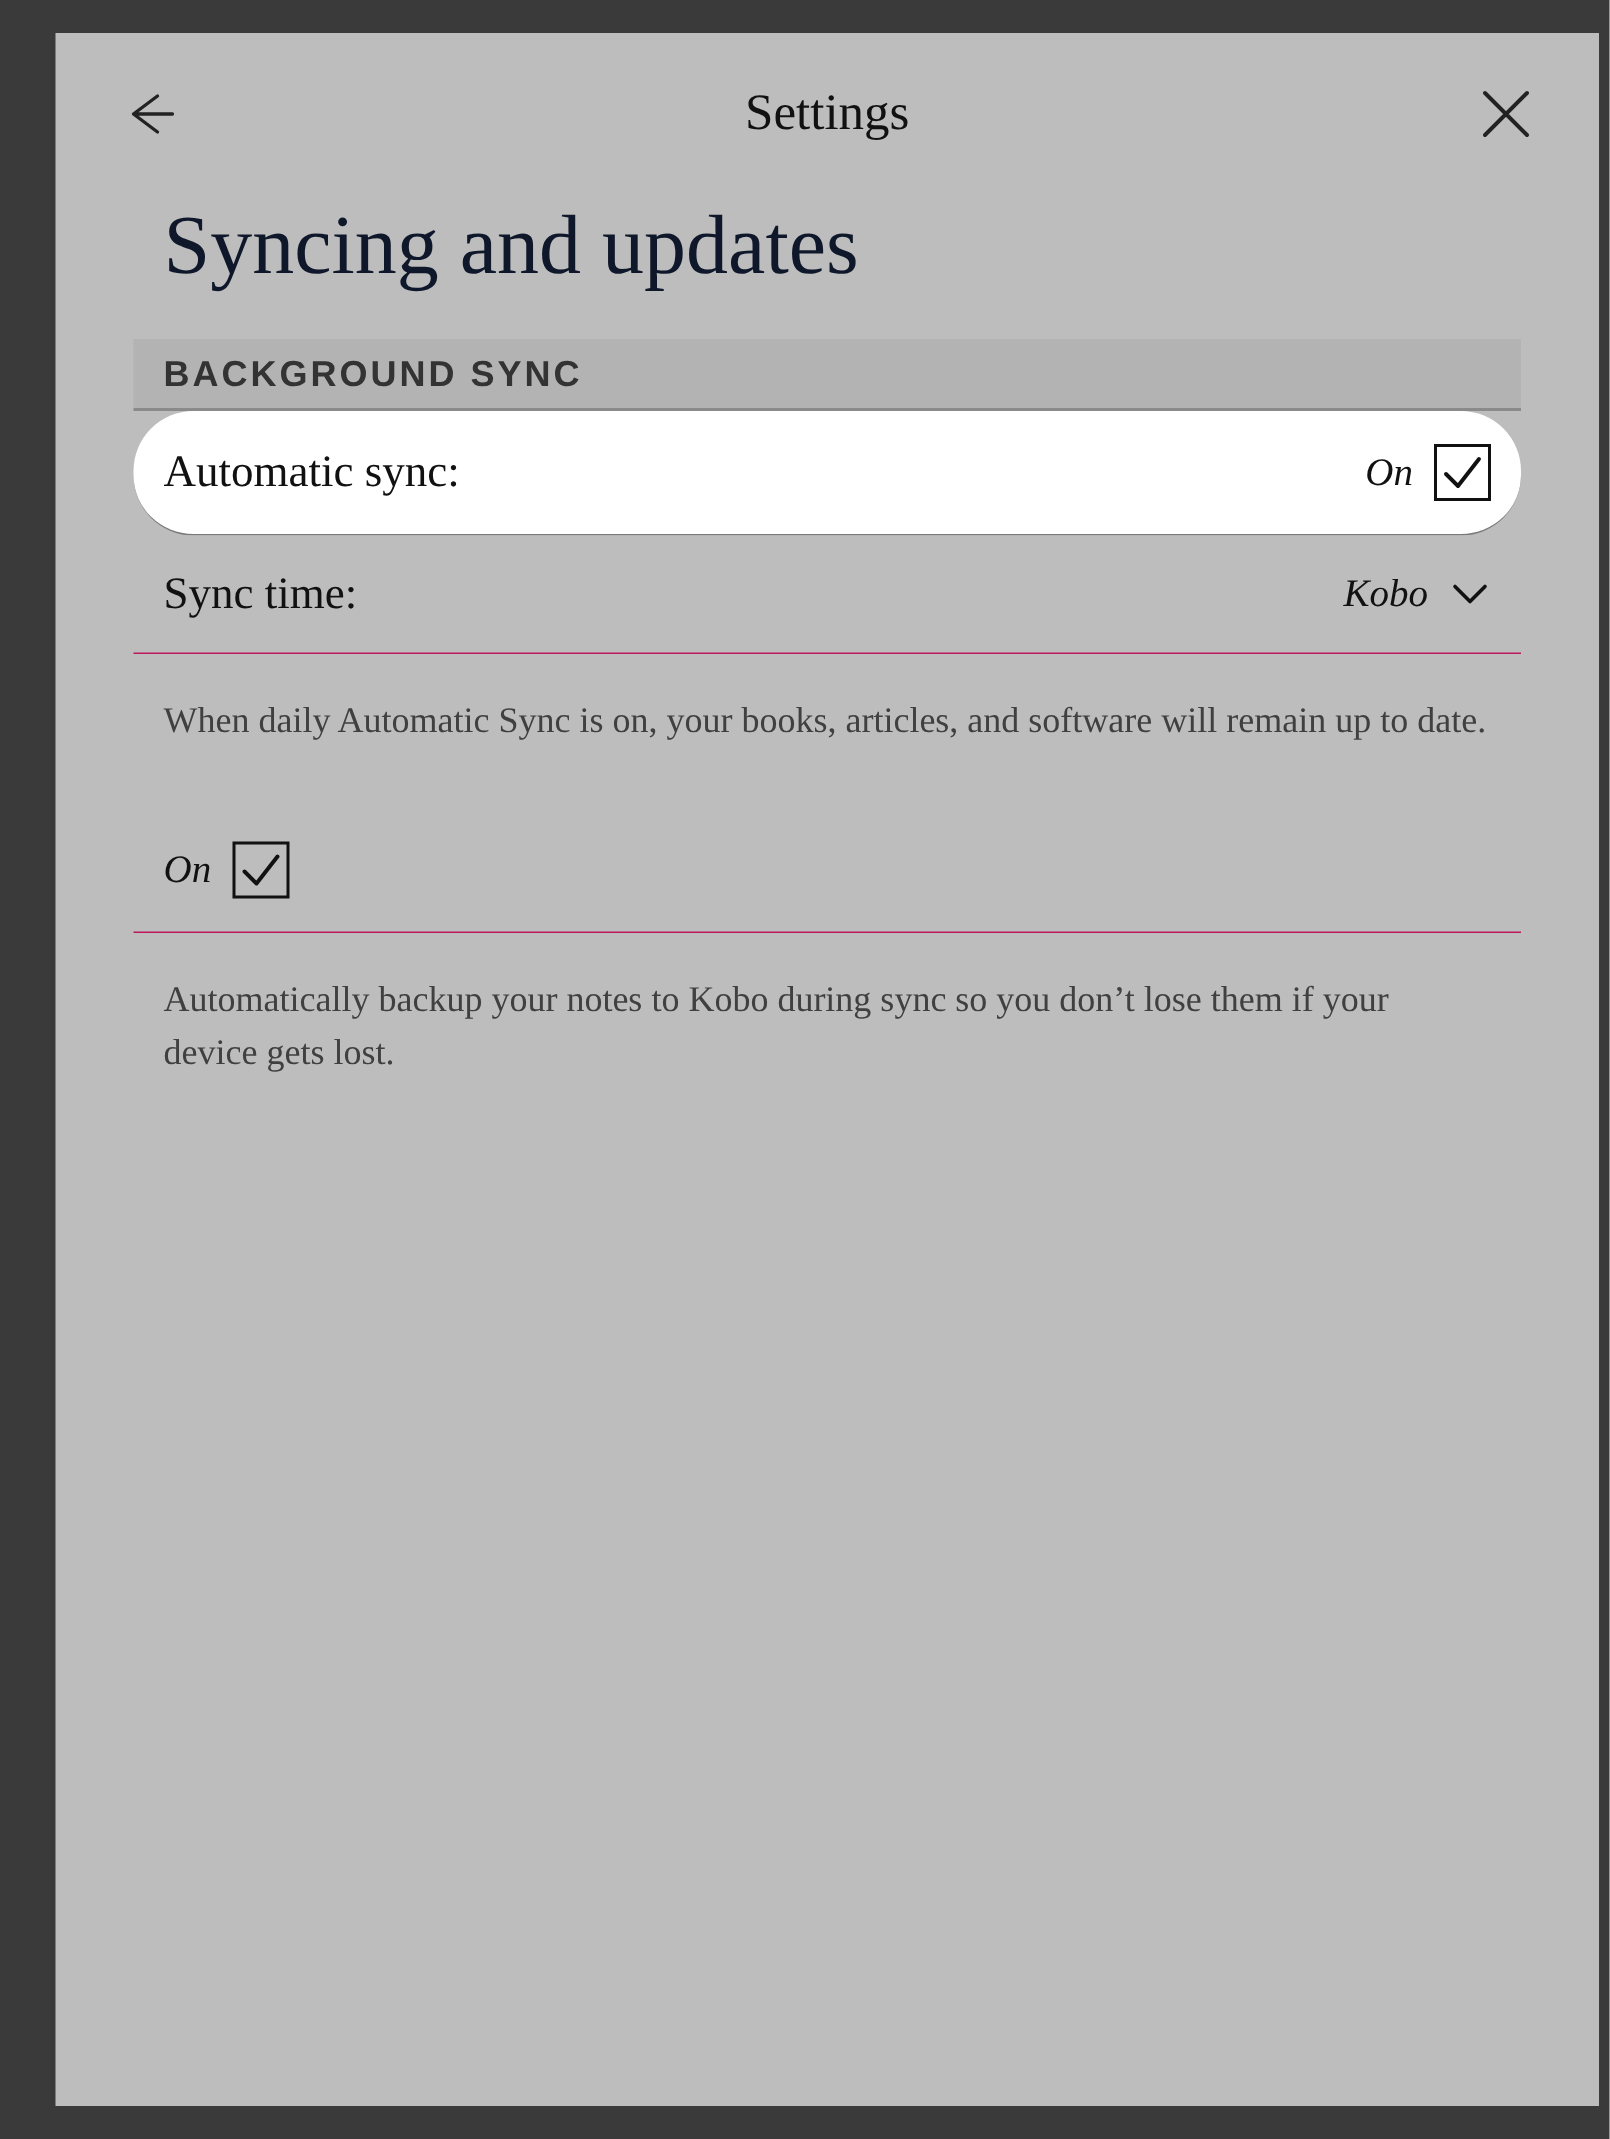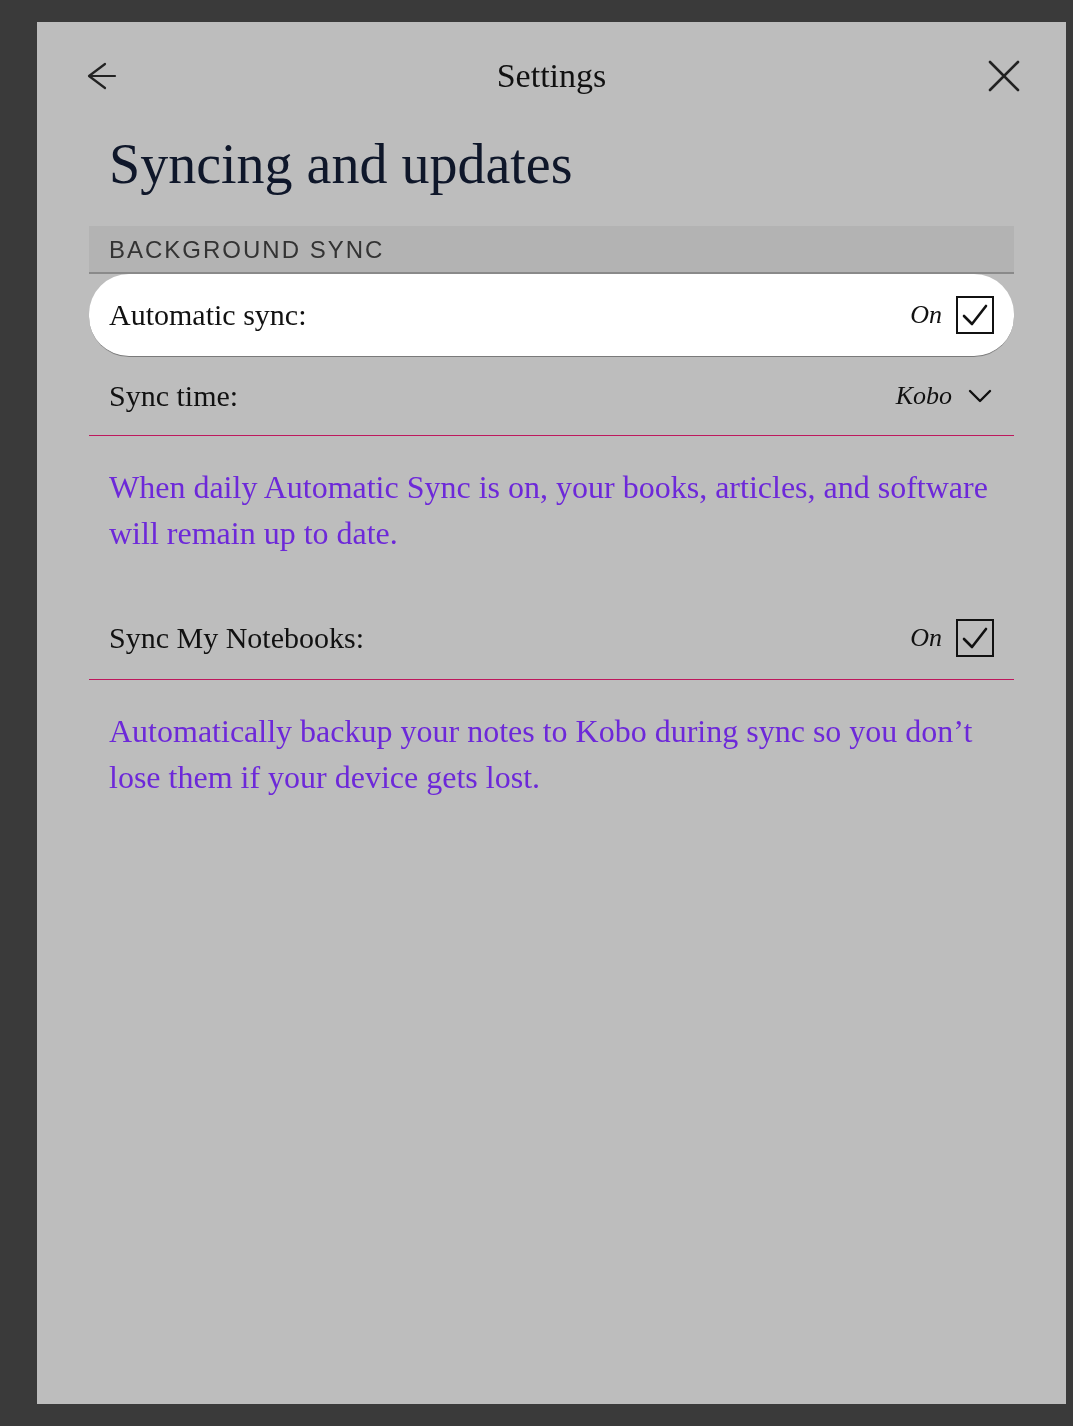--- a/index.html
+++ b/index.html
@@ -49,20 +49,21 @@
     }
     .section-header {
       background: #b3b3b3;
       border-bottom: 2px solid #8a8a8a;
       margin: 0 52px;
       padding: 10px 20px 8px 20px;
       letter-spacing: 2px;
       font-family: Arial, Helvetica, sans-serif;
       font-size: 24px;
       color: #333;
+      font-weight: bold;
     }
     .row {
       display: flex;
       align-items: center;
       justify-content: space-between;
       margin: 0 52px;
       padding: 22px 20px;
       border-bottom: 1px solid #be185d;
     }
     .row .label {
@@ -90,23 +91,23 @@
       width: 38px;
       height: 38px;
       border: 2.5px solid #111;
       display: flex;
       align-items: center;
       justify-content: center;
     }
     .desc {
       margin: 0 52px;
       padding: 28px 20px 40px 20px;
-      font-size: 32px;
+      font-size: 24px;
       line-height: 1.45;
-      color: #6d28d9;
+      color: #404040;
     }
   </style>
 </head>
 <body>
 
 <div class="outer">
   <div class="inner">
 
     <div class="topbar">
       <div class="iconbtn">
@@ -145,21 +146,20 @@
         <svg width="28" height="28" viewBox="0 0 28 28">
           <path d="M4 9 L14 19 L24 9" stroke="#111" stroke-width="2.4" fill="none" stroke-linecap="round" stroke-linejoin="round"></path>
         </svg>
       </div>
     </div>
 
     <div class="desc">When daily Automatic Sync is on, your books, articles, and software will remain up to date.</div>
 
 
     <div class="row">
-      <div class="label">Sync My Notebooks:</div>
       <div class="right">
         <div class="value">On</div>
         <div class="checkbox">
           <svg width="30" height="30" viewBox="0 0 30 30">
             <path d="M4 16 L12 24 L26 6" stroke="#111" stroke-width="2.6" fill="none" stroke-linecap="round" stroke-linejoin="round"></path>
           </svg>
         </div>
       </div>
     </div>
 

